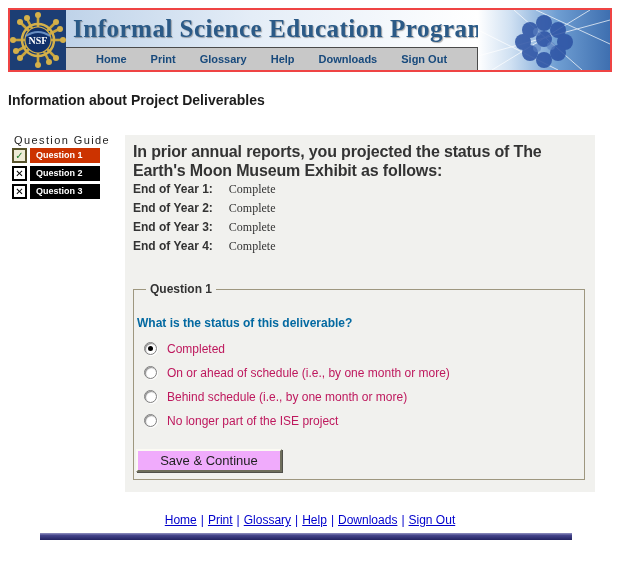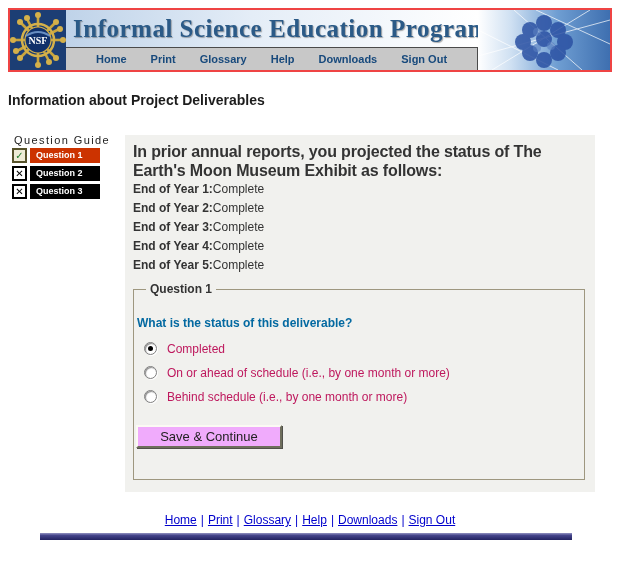--- a/index.html
+++ b/index.html
@@ -58,21 +58,21 @@
   .panel{
     position:absolute;left:125px;top:135px;width:470px;height:357px;
     background:#f1f1ee;box-sizing:border-box;padding:7px 8px 0 8px;
   }
   .intro{
     margin:0;width:456px;font-size:16px;font-weight:bold;color:#333;
     line-height:19px;letter-spacing:-0.15px;
   }
   .status-row{font-size:12px;color:#333;line-height:19px;}
   .srl{font-weight:bold;}
-  .srv{margin-left:0;}
+  .srv{margin-left:16px;font-family:Liberation Serif, serif;}
   .qfs{
     position:absolute;left:8px;top:147px;width:452px;height:198px;
     box-sizing:border-box;border:1px solid #9e977f;margin:0;padding:0 10px;
   }
   .qfs legend{font-size:12px;font-weight:bold;color:#333;margin-left:2px;padding:0 4px;}
   .prompt{margin:20px 0 12px -7px;font-size:12px;font-weight:bold;color:#0369a1;}
   .opt{display:flex;align-items:center;height:13px;margin:0 0 11px 0;cursor:pointer;}
   .radio{
     width:11px;height:11px;border-radius:50%;background:#fff;flex:none;
     border:1px solid #7e7e7e;position:relative;
@@ -212,38 +212,41 @@
       </div>
   </div>
 
   <div class="panel">
     <p class="intro">In prior annual reports, you projected the status of The Earth's Moon Museum Exhibit as follows:</p>
     <div id="statusRows">
         <div class="status-row"><span class="srl">End of Year 1:</span><span class="srv">Complete</span></div>
         <div class="status-row"><span class="srl">End of Year 2:</span><span class="srv">Complete</span></div>
         <div class="status-row"><span class="srl">End of Year 3:</span><span class="srv">Complete</span></div>
         <div class="status-row"><span class="srl">End of Year 4:</span><span class="srv">Complete</span></div>
-        <div class="status-row"><span class="srl">End of Year 5:</span><span class="srv">Complete</span></div>
       </div>
     <fieldset class="qfs">
       <legend>Question 1</legend>
       <p class="prompt">What is the status of this deliverable?</p>
       <div id="optionRows">
           <label class="opt">
             <span class="radio sel"></span>
             <span class="opt-label">Completed</span>
           </label>
           <label class="opt">
             <span class="radio"></span>
             <span class="opt-label">On or ahead of schedule (i.e., by one month or more)</span>
           </label>
           <label class="opt">
             <span class="radio"></span>
             <span class="opt-label">Behind schedule (i.e., by one month or more)</span>
           </label>
+          <label class="opt">
+            <span class="radio"></span>
+            <span class="opt-label">No longer part of the ISE project</span>
+          </label>
         </div>
       <button class="save-btn">Save &amp; Continue</button>
     </fieldset>
   </div>
 
   <div class="footer" id="footerLinks"><span class="flink">Home</span><span class="fsep">|</span><span class="flink">Print</span><span class="fsep">|</span><span class="flink">Glossary</span><span class="fsep">|</span><span class="flink">Help</span><span class="fsep">|</span><span class="flink">Downloads</span><span class="fsep">|</span><span class="flink">Sign Out</span></div>
   <div class="bottom-bar"></div>
 
 </div>
 

